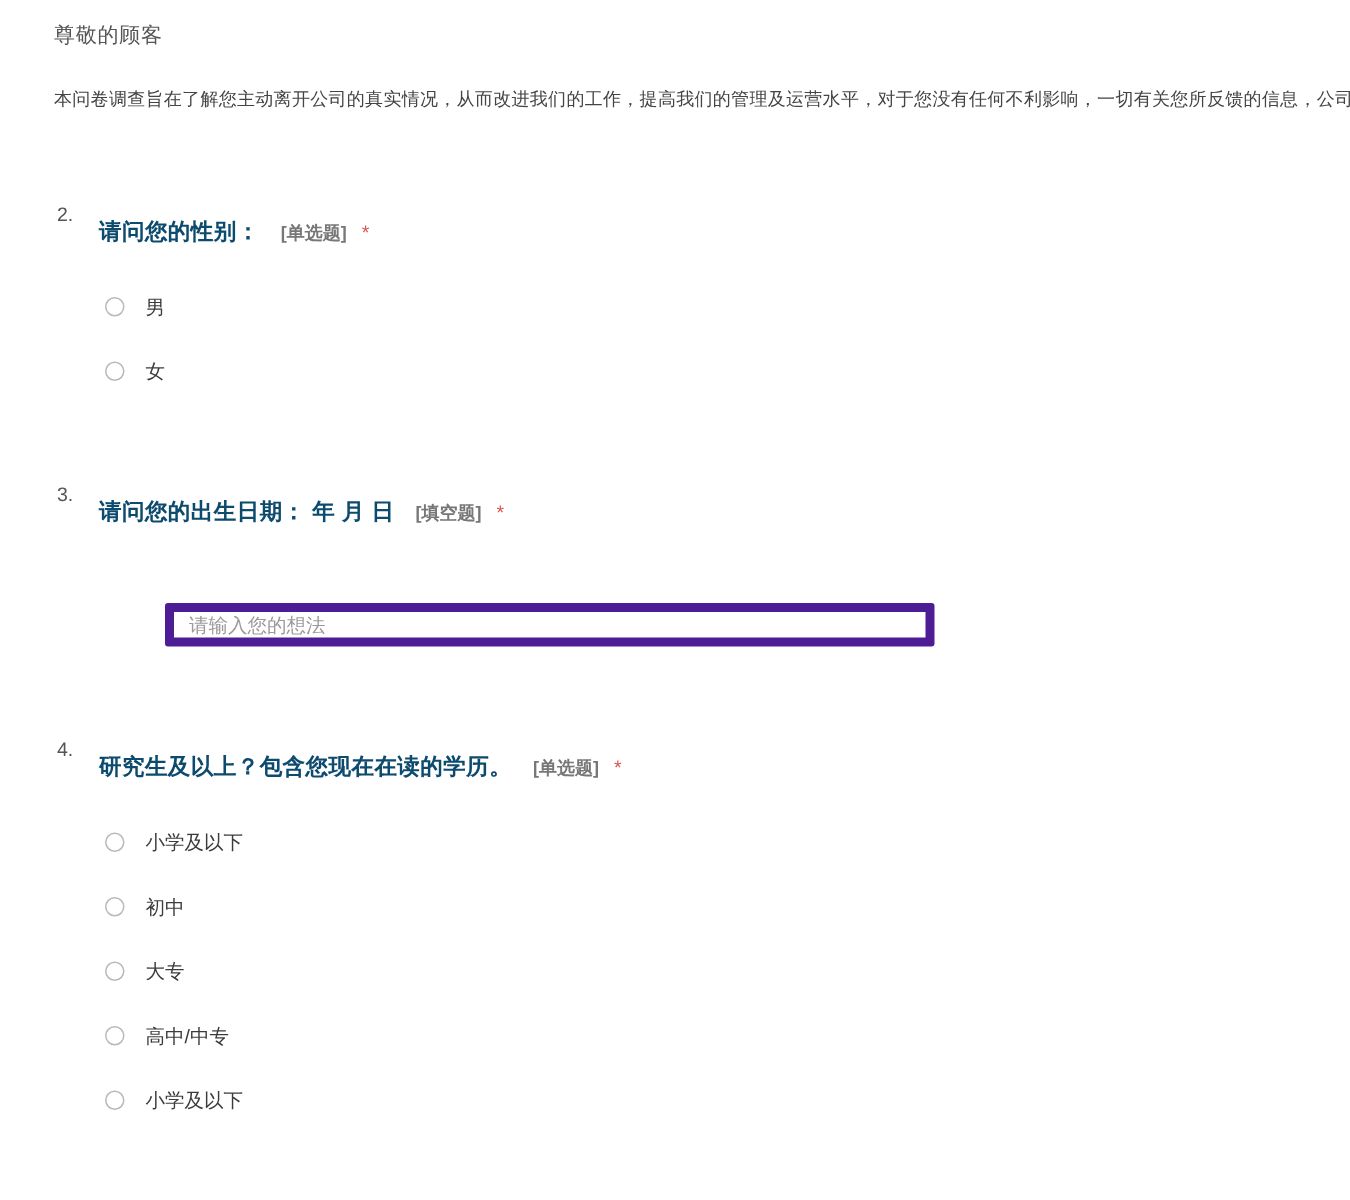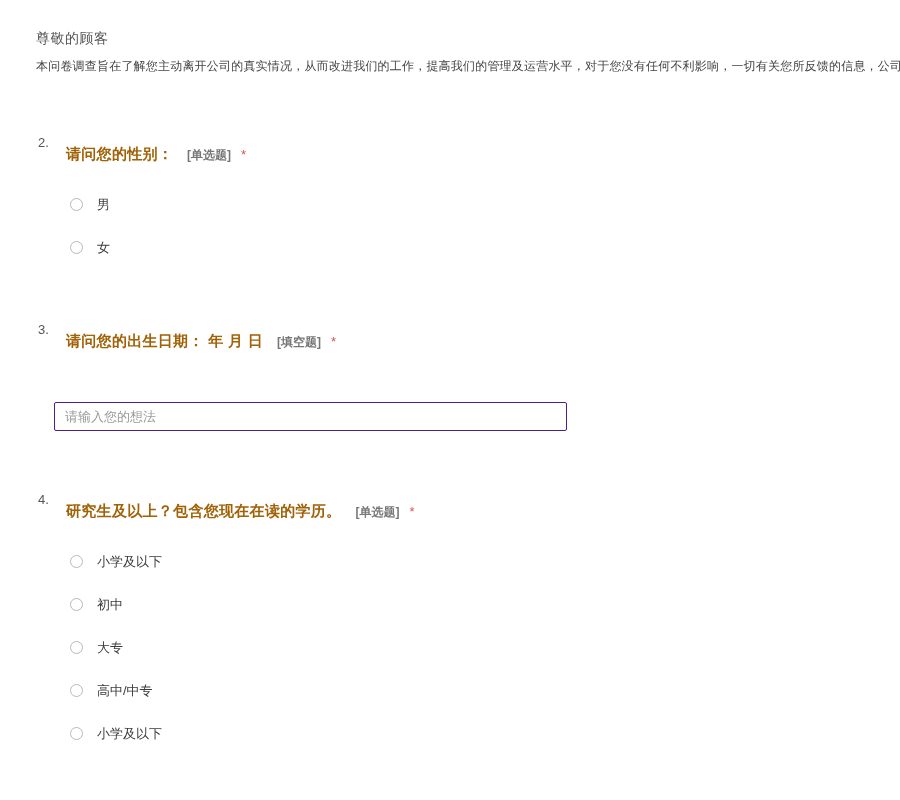--- a/index.html
+++ b/index.html
@@ -16,21 +16,21 @@
   .page {
     width: 900px;
     height: 800px;
     position: relative;
     background: #fff;
     padding: 0;
   }
   .intro-title {
     position: absolute;
     left: 36px;
-    top: 30px;
+    top: 15px;
     font-size: 14px;
     color: #555555;
     letter-spacing: 0.5px;
   }
   .intro-body {
     position: absolute;
     left: 36px;
     top: 57px;
     font-size: 12px;
     color: #444444;
@@ -55,21 +55,21 @@
     left: 38px;
     top: 0;
     font-size: 13px;
     color: #555;
     font-weight: normal;
   }
   .q-title {
     margin-left: 26px;
     font-size: 15px;
     font-weight: bold;
-    color: #a16207;
+    color: #0c4a6e;
     letter-spacing: 0.3px;
   }
   .q-type {
     margin-left: 14px;
     font-size: 12px;
     color: #777777;
     font-weight: bold;
     margin-top: 12px;
   }
   .q-required {
@@ -95,24 +95,24 @@
     display: inline-block;
     flex: 0 0 auto;
   }
   .option-label {
     margin-left: 14px;
     font-size: 13px;
     color: #3b3b3b;
   }
   .text-input {
     margin-top: 58px;
-    margin-left: 54px;
+    margin-left: 110px;
     width: 513px;
     height: 29px;
-    border: 1px solid #4c1d95;
+    border: 6px solid #4c1d95;
     border-radius: 2px;
     background: #fff;
     font-size: 13px;
     color: #333;
     padding: 0 10px;
     font-family: "Liberation Sans", sans-serif;
     outline: none;
   }
   .text-input::placeholder {
     color: #9a9a9a;

